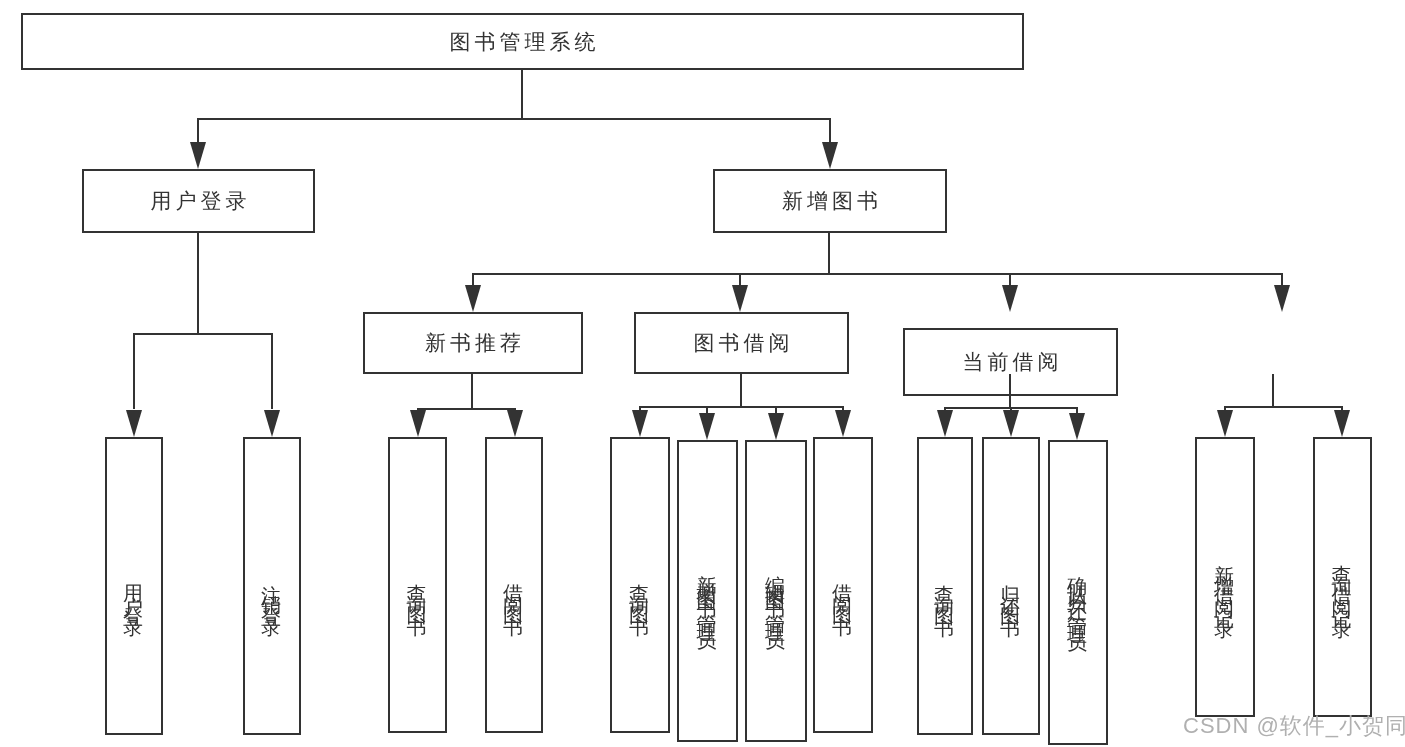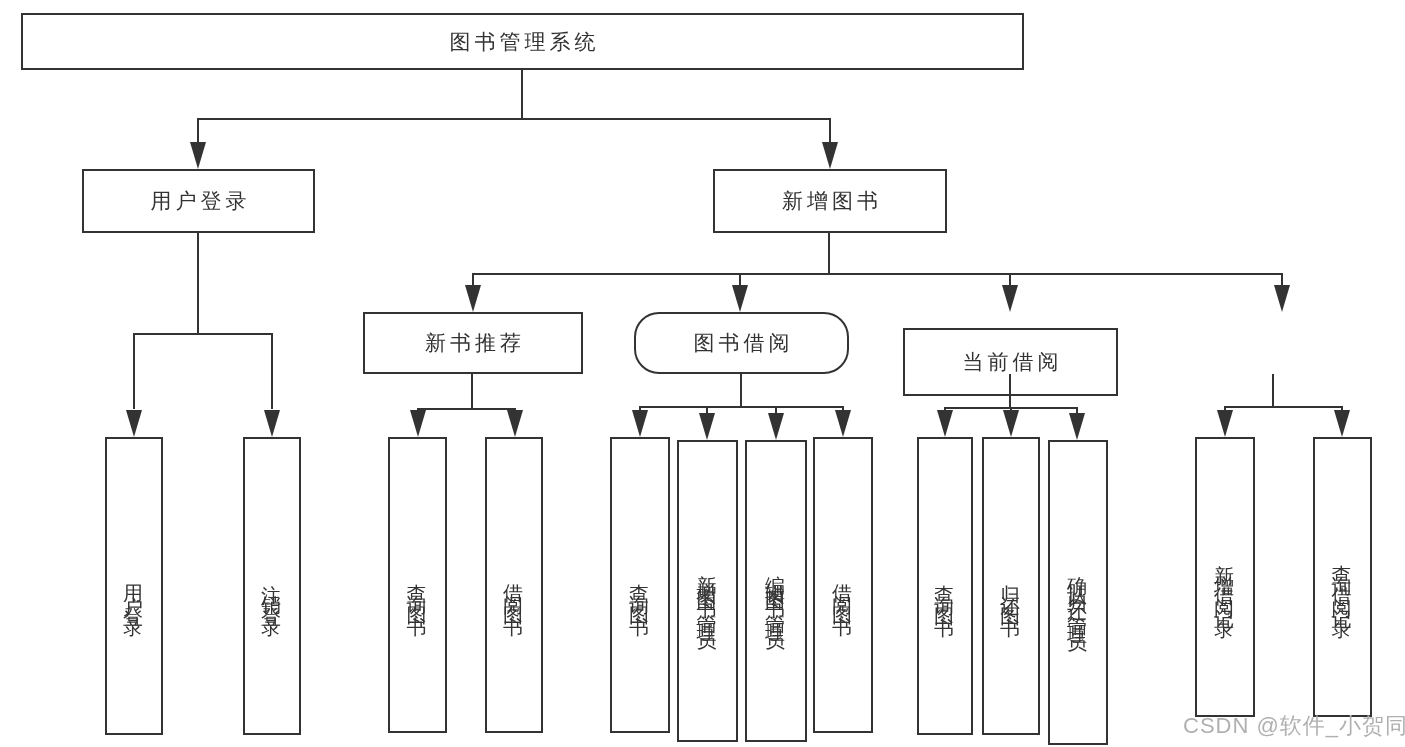--- a/index.html
+++ b/index.html
@@ -68,21 +68,21 @@
   <div class="vline" style="left:739px;top:273px;height:12px;"></div>
   <div class="arr" style="left:732px;top:285px;"></div>
   <div class="vline" style="left:1009px;top:273px;height:12px;"></div>
   <div class="arr" style="left:1002px;top:285px;"></div>
   <div class="vline" style="left:1281px;top:273px;height:12px;"></div>
   <div class="arr" style="left:1274px;top:285px;"></div>
 
   <div class="box" style="left:363px;top:312px;width:220px;height:62px;">
     <span class="lbl">新书推荐</span>
   </div>
-  <div class="box" style="left:634px;top:312px;width:215px;height:62px;border-radius:25px;">
+  <div class="box" style="left:634px;top:312px;width:215px;height:62px;">
     <span class="lbl">图书借阅</span>
   </div>
   <div class="box" style="left:903px;top:328px;width:215px;height:68px;align-items:center;">
     <span class="lbl">当前借阅</span>
   </div>
 
   <div class="vline" style="left:471px;top:374px;height:34px;"></div>
   <div class="hline" style="left:417px;top:408px;width:99px;"></div>
   <div class="vline" style="left:417px;top:408px;height:4px;"></div>
   <div class="arr" style="left:410px;top:410px;"></div>

